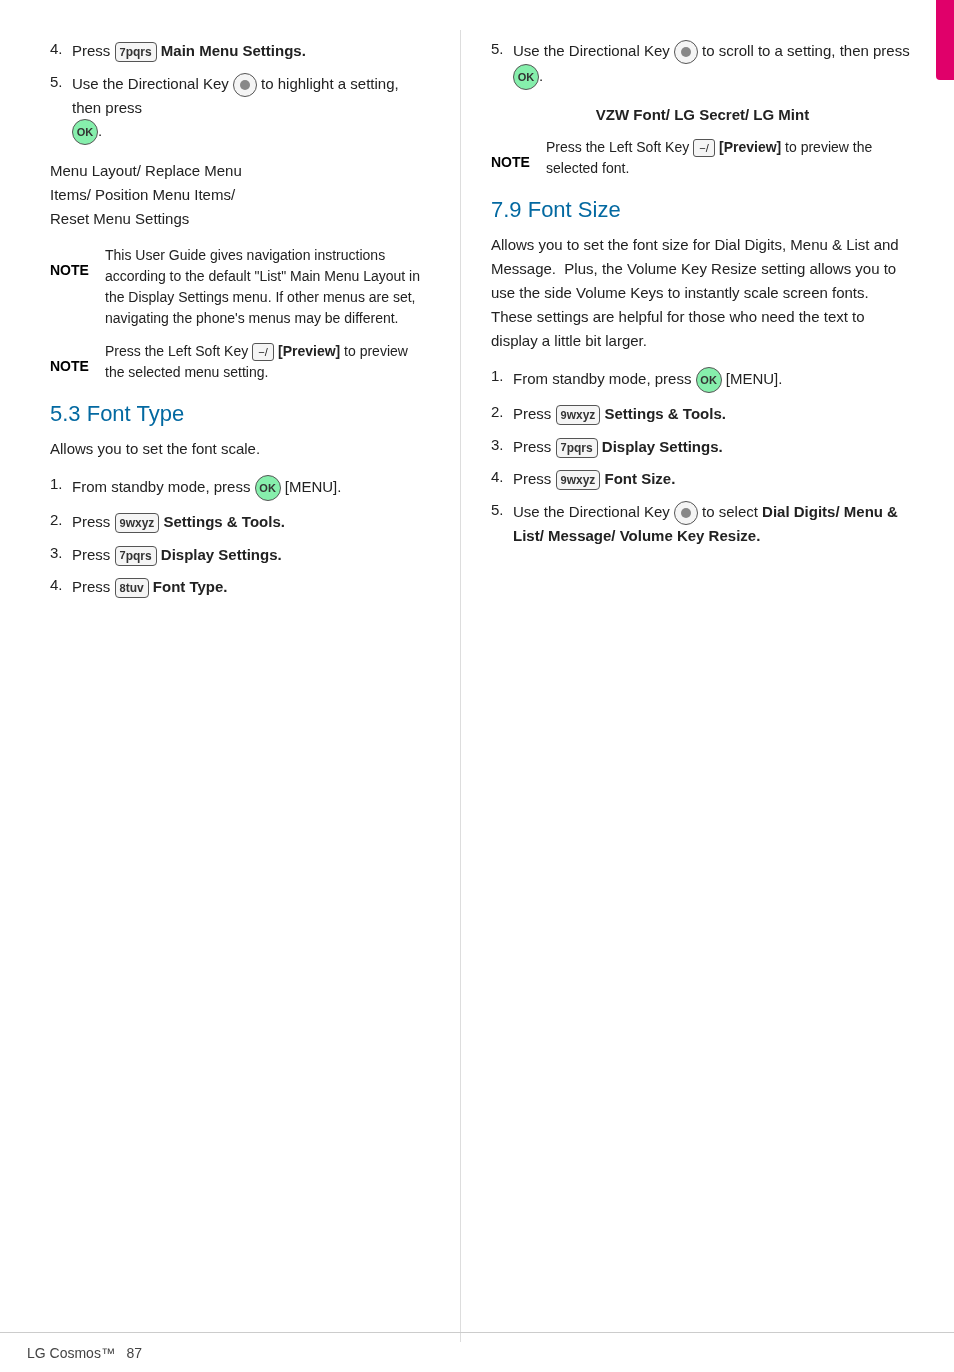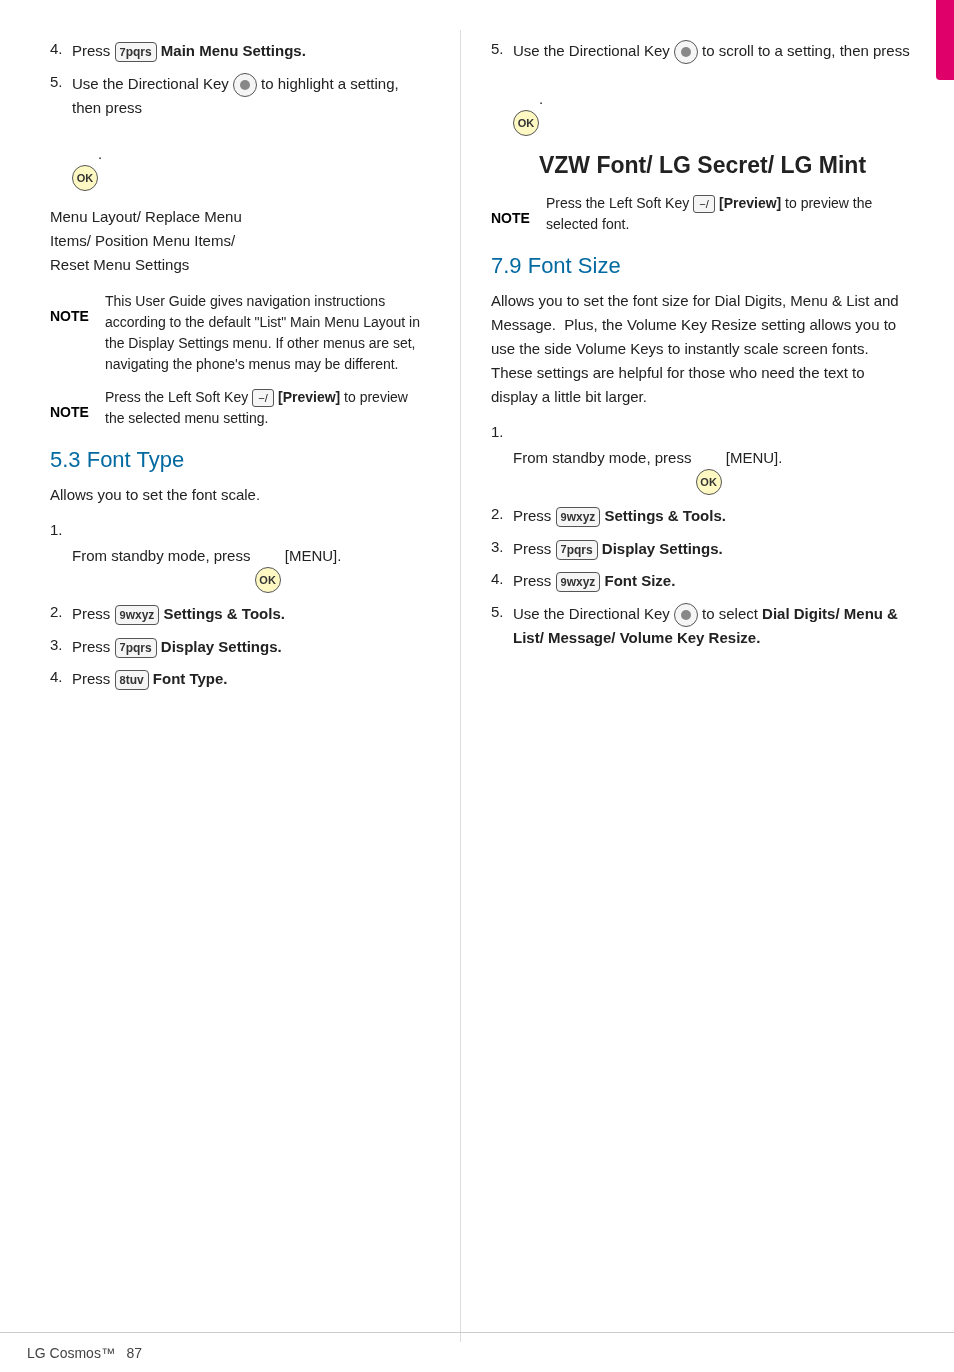--- a/index.html
+++ b/index.html
@@ -92,24 +92,23 @@
     .ok-btn {
       display: inline-flex;
       align-items: center;
       justify-content: center;
       width: 26px;
       height: 26px;
       border-radius: 50%;
       border: 1.5px solid #555;
       font-size: 11px;
       font-weight: bold;
-      background: #fef9c3;
+      background: #86efac;
       color: #333;
       vertical-align: middle;
-      margin-top: 46px;
     }
 
     .dir-btn {
       display: inline-flex;
       align-items: center;
       justify-content: center;
       width: 24px;
       height: 24px;
       border-radius: 50%;
       border: 1.5px solid #555;
@@ -176,21 +175,21 @@
     }
 
     .section-desc {
       font-size: 15px;
       line-height: 1.6;
       margin-bottom: 14px;
     }
 
     .vzw-title {
       font-weight: bold;
-      font-size: 23px;
+      font-size: 15px;
       margin: 16px 0 14px 0;
       text-align: center;
     }
 
     .bottom-bar {
       position: absolute;
       bottom: 0;
       left: 0;
       right: 0;
       height: 40px;

